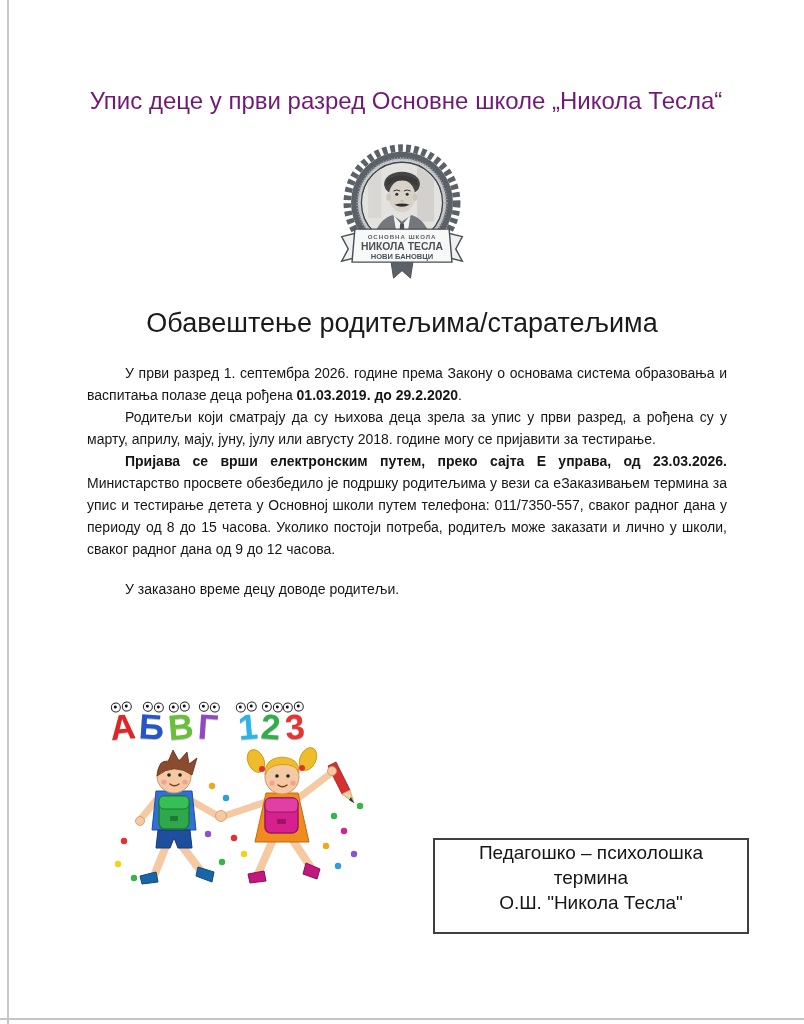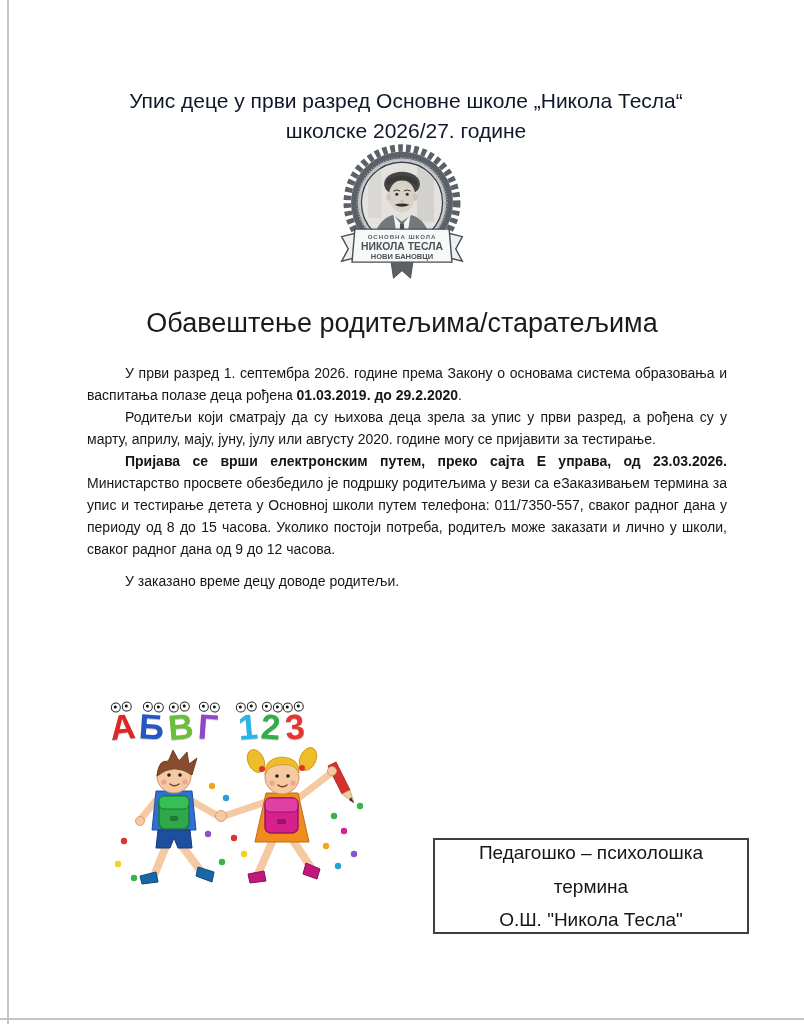--- a/index.html
+++ b/index.html
@@ -9,35 +9,35 @@
     color:#1c1c1c;overflow:hidden;
   }
   .page{position:relative;width:804px;height:1024px;background:#ffffff;}
 
   
   .edge-left{position:absolute;left:7px;top:0;bottom:0;width:2px;background:#c3c5c7;}
   .edge-bottom{position:absolute;left:0;right:0;bottom:4px;height:2px;background:#c3c5c7;}
 
   .doc-title{
     position:absolute;top:86px;left:60px;right:52px;
-    text-align:center;font-size:21px;line-height:30px;color:#0f172a;
+    text-align:center;font-size:24px;line-height:30px;color:#701a75;
   }
   .logo-wrap{position:absolute;left:336px;top:144px;width:132px;height:142px;}
 
   .notice-heading{
     position:absolute;top:308px;left:60px;right:60px;
     text-align:center;font-size:27px;color:#1a1a1a;
   }
 
   .body-text{
     position:absolute;left:87px;top:362px;width:640px;
     font-size:14px;line-height:22px;text-align:justify;color:#161616;
   }
   .body-text p{margin:0;text-indent:38px;}
-  .body-text p.spaced{margin-top:10px;}
+  .body-text p.spaced{margin-top:18px;}
   .body-text b{font-weight:bold;}
 
   
   .illustration{position:absolute;left:104px;top:688px;width:270px;height:210px;}
   .fun-letters{
     position:relative;display:flex;align-items:flex-end;gap:4px;
     height:56px;padding-left:6px;
   }
   .fun-letter{
     position:relative;display:inline-block;
@@ -55,34 +55,33 @@
   }
   .fun-letter .eyes i::after{
     content:"";position:absolute;top:2px;left:2px;width:3px;height:3px;
     background:#111;border-radius:50%;
   }
   .kids-svg{display:block;margin-top:2px;}
 
   .signature-box{
     position:absolute;left:433px;top:838px;width:312px;height:92px;
     border:2px solid #3f3f3f;background:#fff;
-    display:flex;flex-direction:column;align-items:center;justify-content:space-between;
+    display:flex;flex-direction:column;align-items:center;justify-content:flex-start;
     font-size:19px;line-height:25px;text-align:center;color:#161616;
   }
 </style>
 </head>
 <body>
 
 <div class="page">
   <div class="edge-left"></div>
   <div class="edge-bottom"></div>
 
   <div class="doc-title">
     <div>Упис деце у први разред Основне школе „Никола Тесла“</div>
-    <div>школске 2026/27. године</div>
   </div>
 
   <div class="logo-wrap">
     <svg width="132" height="142" viewBox="0 0 140 150">
 
       <circle cx="70" cy="62" r="58" fill="none" stroke="#5b6167" stroke-width="8" stroke-dasharray="5 3.4"></circle>
       <circle cx="70" cy="62" r="54" fill="#5b6167"></circle>
       <circle cx="70" cy="62" r="47" fill="#c7cacd"></circle>
       <circle cx="70" cy="62" r="47" fill="none" stroke="#9ba0a5" stroke-width="3" stroke-dasharray="1 2"></circle>
       <circle cx="70" cy="62" r="43" fill="#ececea" stroke="#3f444a" stroke-width="1.5"></circle>
@@ -119,21 +118,21 @@
       <text x="70" y="100" text-anchor="middle" font-size="6.5" font-weight="bold" letter-spacing="1" fill="#5a5f64" font-family="Liberation Sans, sans-serif">ОСНОВНА ШКОЛА</text>
       <text x="70" y="112" text-anchor="middle" font-size="11" font-weight="800" fill="#4c5156" font-family="Liberation Sans, sans-serif">НИКОЛА ТЕСЛА</text>
       <text x="70" y="122" text-anchor="middle" font-size="8" font-weight="800" fill="#4c5156" font-family="Liberation Sans, sans-serif">НОВИ БАНОВЦИ</text>
     </svg>
   </div>
 
   <div class="notice-heading">Обавештење родитељима/старатељима</div>
 
   <div class="body-text">
     <p><span>У први разред 1. септембра 2026. године према Закону о основама система образовања и васпитања полазе деца рођена </span><b>01.03.2019. до 29.2.2020</b><span>.</span></p>
-    <p>Родитељи који сматрају да су њихова деца зрела за упис у први разред, а рођена су у марту, априлу, мају, јуну, јулу или августу 2020. године могу се пријавити за тестирање.</p>
+    <p>Родитељи који сматрају да су њихова деца зрела за упис у први разред, а рођена су у марту, априлу, мају, јуну, јулу или августу 2018. године могу се пријавити за тестирање.</p>
     <p><b>Пријава се врши електронским путем, преко сајта Е управа, од 23.03.2026.</b><span> Министарство просвете обезбедило је подршку родитељима у вези са еЗаказивањем термина за упис и тестирање детета у Основној школи путем телефона: 011/7350-557, сваког радног дана у периоду од 8 до 15 часова. Уколико постоји потреба, родитељ може заказати и лично у школи, сваког радног дана од 9 до 12 часова.</span></p>
     <p class="spaced">У заказано време децу доводе родитељи.</p>
   </div>
 
   <div class="illustration">
     <div class="fun-letters">
         <span class="fun-letter" style="color: rgb(224, 37, 37); transform: rotate(-5deg);"><span class="eyes">
             <i></i>
             <i></i>
           </span>А</span>

